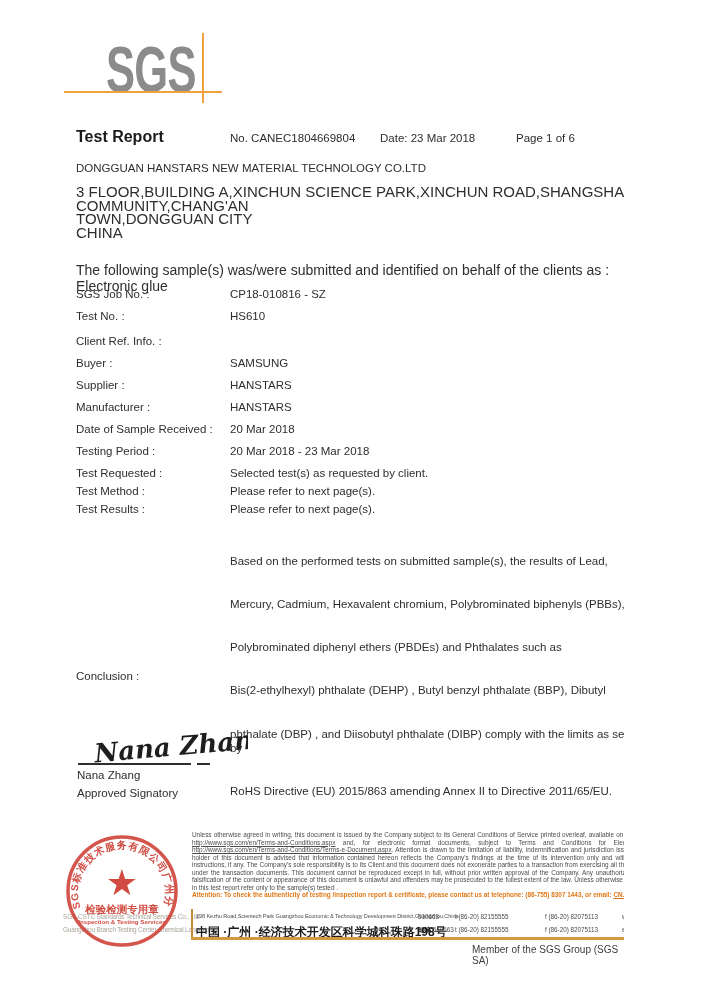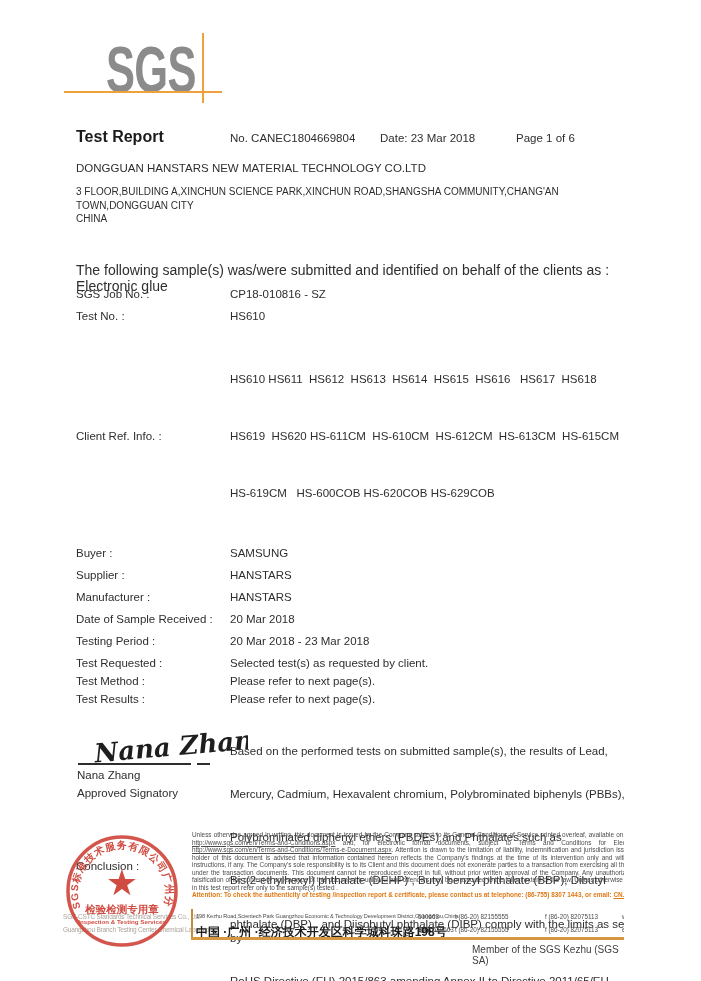--- a/index.html
+++ b/index.html
@@ -20,21 +20,21 @@
 
   
   .report-title { position:absolute; left:76px; top:128px; font-size:16px; font-weight:bold; color:#1a1a1a; }
   .hdr-item { position:absolute; top:132px; font-size:11.5px; color:#2e2e2e; }
   .hdr-no   { left:230px; }
   .hdr-date { left:380px; }
   .hdr-page { left:516px; }
 
   
   .client-name { position:absolute; left:76px; top:162px; font-size:11.5px; }
-  .client-address { position:absolute; left:76px; top:185px; font-size:10px; line-height:13.6px; }
+  .client-address { position:absolute; left:76px; top:185px; font-size:15px; line-height:13.6px; }
   .client-address span { display:block; }
   .intro { position:absolute; left:76px; top:262px; font-size:14px; }
 
   
   .fields { position:absolute; left:76px; top:288px; width:560px; font-size:11.5px; }
   .frow { display:flex; align-items:center; line-height:12px; margin-bottom:10px; }
   .frow .lbl { width:154px; flex:none; }
   .frow .val { white-space:pre-wrap; }
   .frow.mb6 { margin-bottom:6px; }
   .multiline .val span { display:block; line-height:19px; }
@@ -103,25 +103,20 @@
     <div class="frow">
       <span class="lbl">SGS Job No. :</span>
       <span class="val">CP18-010816 - SZ</span>
     </div>
     <div class="frow">
       <span class="lbl">Test No. :</span>
       <span class="val">HS610</span>
     </div>
     <div class="frow multiline">
       <span class="lbl">Client Ref. Info. :</span>
-      <span class="val">
-        <span>HS610 HS611  HS612  HS613  HS614  HS615  HS616   HS617  HS618</span>
-        <span>HS619  HS620 HS-611CM  HS-610CM  HS-612CM  HS-613CM  HS-615CM</span>
-        <span>HS-619CM   HS-600COB HS-620COB HS-629COB</span>
-      </span>
     </div>
     <div class="frow">
       <span class="lbl">Buyer :</span>
       <span class="val">SAMSUNG</span>
     </div>
     <div class="frow">
       <span class="lbl">Supplier :</span>
       <span class="val">HANSTARS</span>
     </div>
     <div class="frow">
@@ -207,15 +202,15 @@
     <div class="addr-line">
       <span class="addr-cn">中国 ·广州 ·经济技术开发区科学城科珠路198号</span>
       <span class="col-postal"><b>邮编:</b> <span>510663</span></span>
       <span class="col-tel">t (86-20) 82155555</span>
       <span class="col-fax">f (86-20) 82075113</span>
       <span class="col-web">e  sgs.china@sgs.com</span>
     </div>
   </div>
 
   <div class="bottom-hline"></div>
-  <div class="member">Member of the SGS Kezhu (SGS SA)</div>
+  <div class="member">Member of the SGS Group (SGS SA)</div>
 
 </div>
 
 </body></html>

